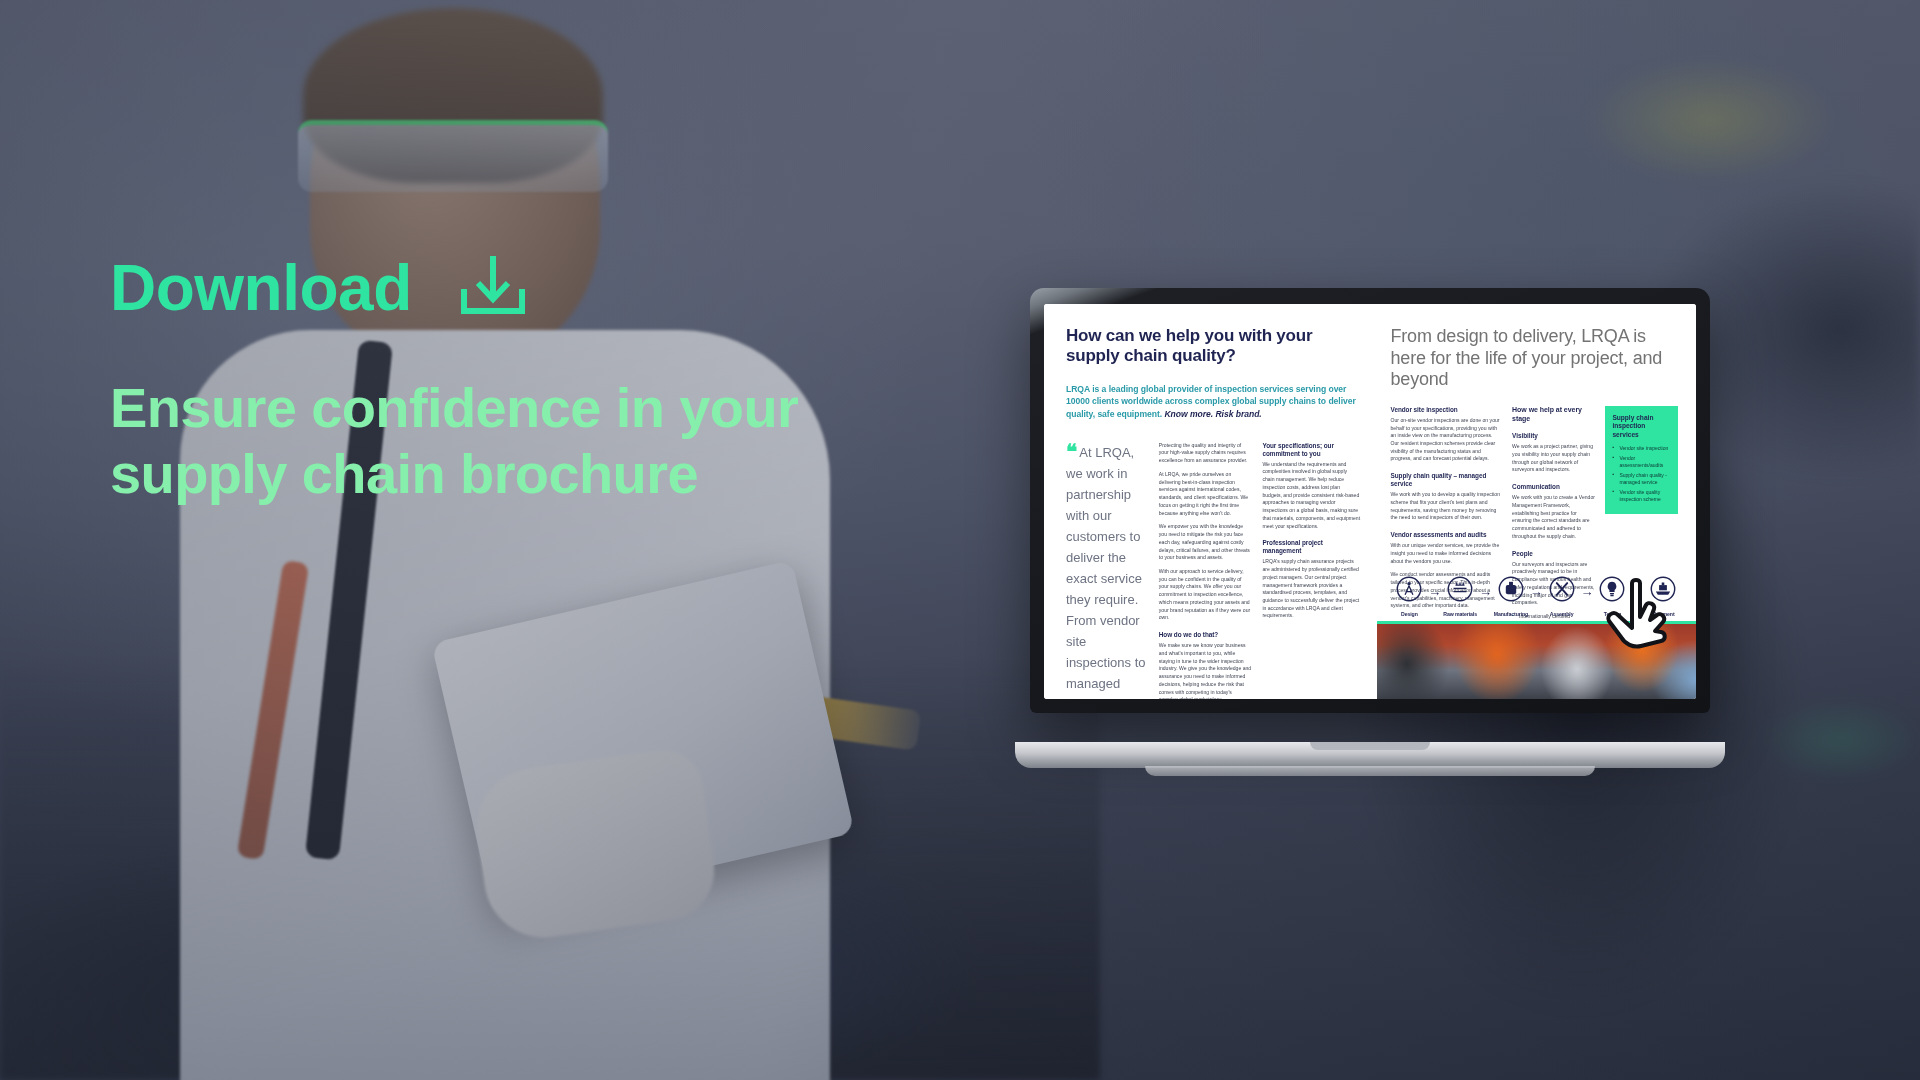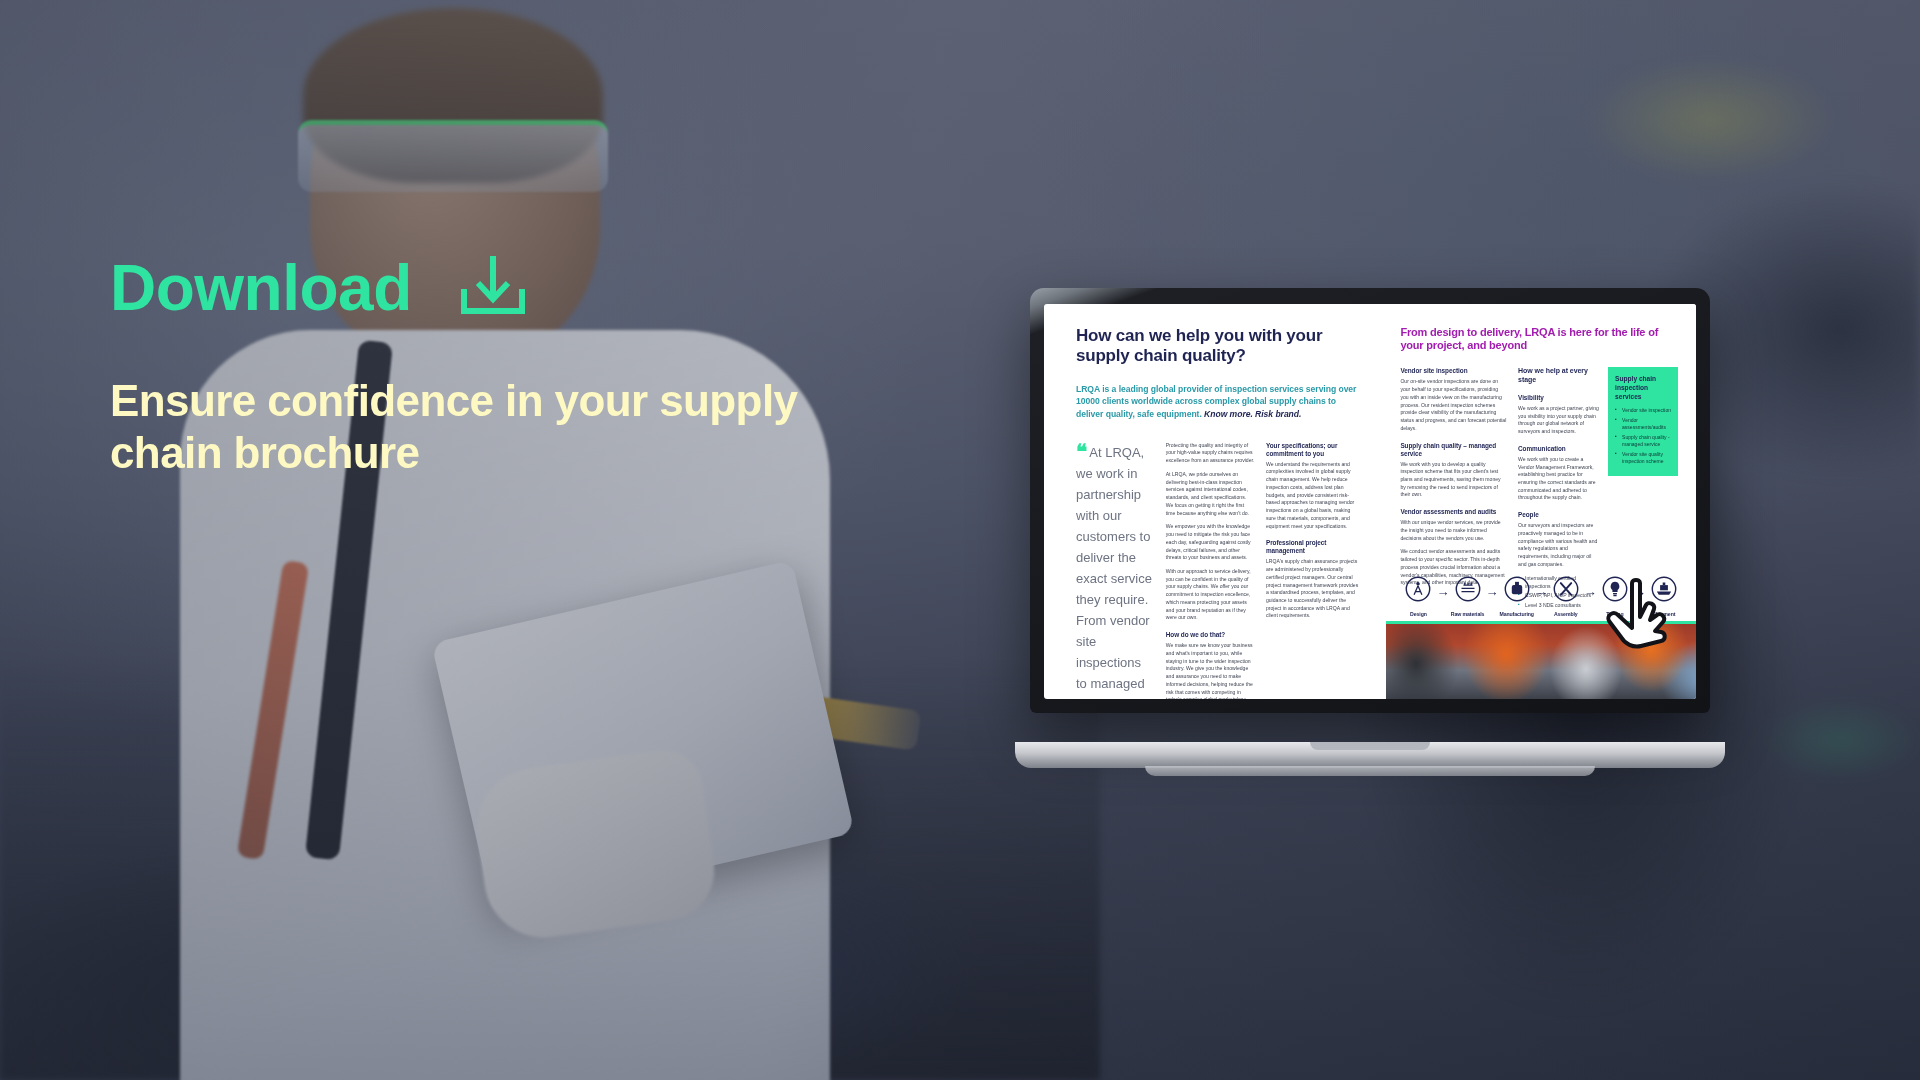--- a/index.html
+++ b/index.html
@@ -96,21 +96,21 @@
 
   
   #hero { position:absolute; left:110px; top:255px; width:760px; }
   #download-row { display:flex; align-items:center; gap:42px; }
   #download-word {
     color:#2fe3a0; font-size:64px; font-weight:bold; letter-spacing:-.5px;
     line-height:1; white-space:nowrap;
   }
   #download-icon { flex:0 0 auto; }
   #hero-title {
-    margin-top:54px; color:#fef9c3; font-size:44px; font-weight:bold;
+    margin-top:54px; color:#86efac; font-size:56px; font-weight:bold;
     line-height:1.18; letter-spacing:-.6px; max-width:700px;
   }
 
   
   #laptop { position:absolute; left:1015px; top:288px; width:710px; height:480px; }
   #laptop-lid {
     position:absolute; left:15px; top:0; width:680px; height:425px;
     background:linear-gradient(160deg,#9aa0a8 0%,#6f757d 3%,#1d1f24 7%,#111317 100%);
     border-radius:14px 14px 6px 6px;
     box-shadow:0 26px 60px rgba(0,0,0,.45);
@@ -128,21 +128,21 @@
   #laptop-notch {
     position:absolute; left:50%; transform:translateX(-50%); top:0;
     width:120px; height:8px; background:#b4b7bd; border-radius:0 0 8px 8px;
   }
   #laptop-foot {
     position:absolute; left:130px; bottom:-8px; width:450px; height:10px;
     background:linear-gradient(180deg,#c3c6cb,#8d9097); border-radius:0 0 10px 10px; opacity:.85;
   }
 
   
-  .page { height:100%; background:#fff; position:relative;margin-left:10px; }
+  .page { height:100%; background:#fff; position:relative; }
   #page-left  { width:51%; padding:22px 16px 10px 22px; }
   #page-right { width:49%; padding:22px 18px 0 14px; }
 
   .pg-title {
     color:#1f2452; font-weight:bold; font-size:17px; line-height:1.18; letter-spacing:-.2px;
   }
   #intro-green {
     margin-top:17px; color:#2a9aa8; font-weight:bold; font-size:8.6px;
     line-height:1.42; letter-spacing:-.05px;
   }
@@ -162,21 +162,21 @@
     color:#6d7382; font-size:13px; line-height:1.62; display:inline;
   }
   .sub-h {
     color:#1f2452; font-weight:bold; font-size:6.4px; line-height:1.25;
     margin:9px 0 3px; letter-spacing:-.05px;
   }
   .col p { margin-bottom:6px; }
 
   
   #right-head {
-    color:#a21caf; font-weight:bold; font-size:11px; line-height:1.2; letter-spacing:-.2px;
+    color:#737373; font-weight:normal; font-size:18px; line-height:1.2; letter-spacing:-.2px;
   }
   #right-cols { display:flex; gap:11px; margin-top:15px; }
   #rc-1 { width:40%; }
   #rc-2 { width:60%; display:flex; gap:9px; }
   #rc-2a { width:54%; }
   #green-box {
     width:46%; background:#2fe3a0; color:#0f3f3a; padding:8px 7px; align-self:flex-start;
   }
   #green-box-title {
     color:#1f2452; font-weight:bold; font-size:6.6px; line-height:1.3; margin-bottom:6px;

